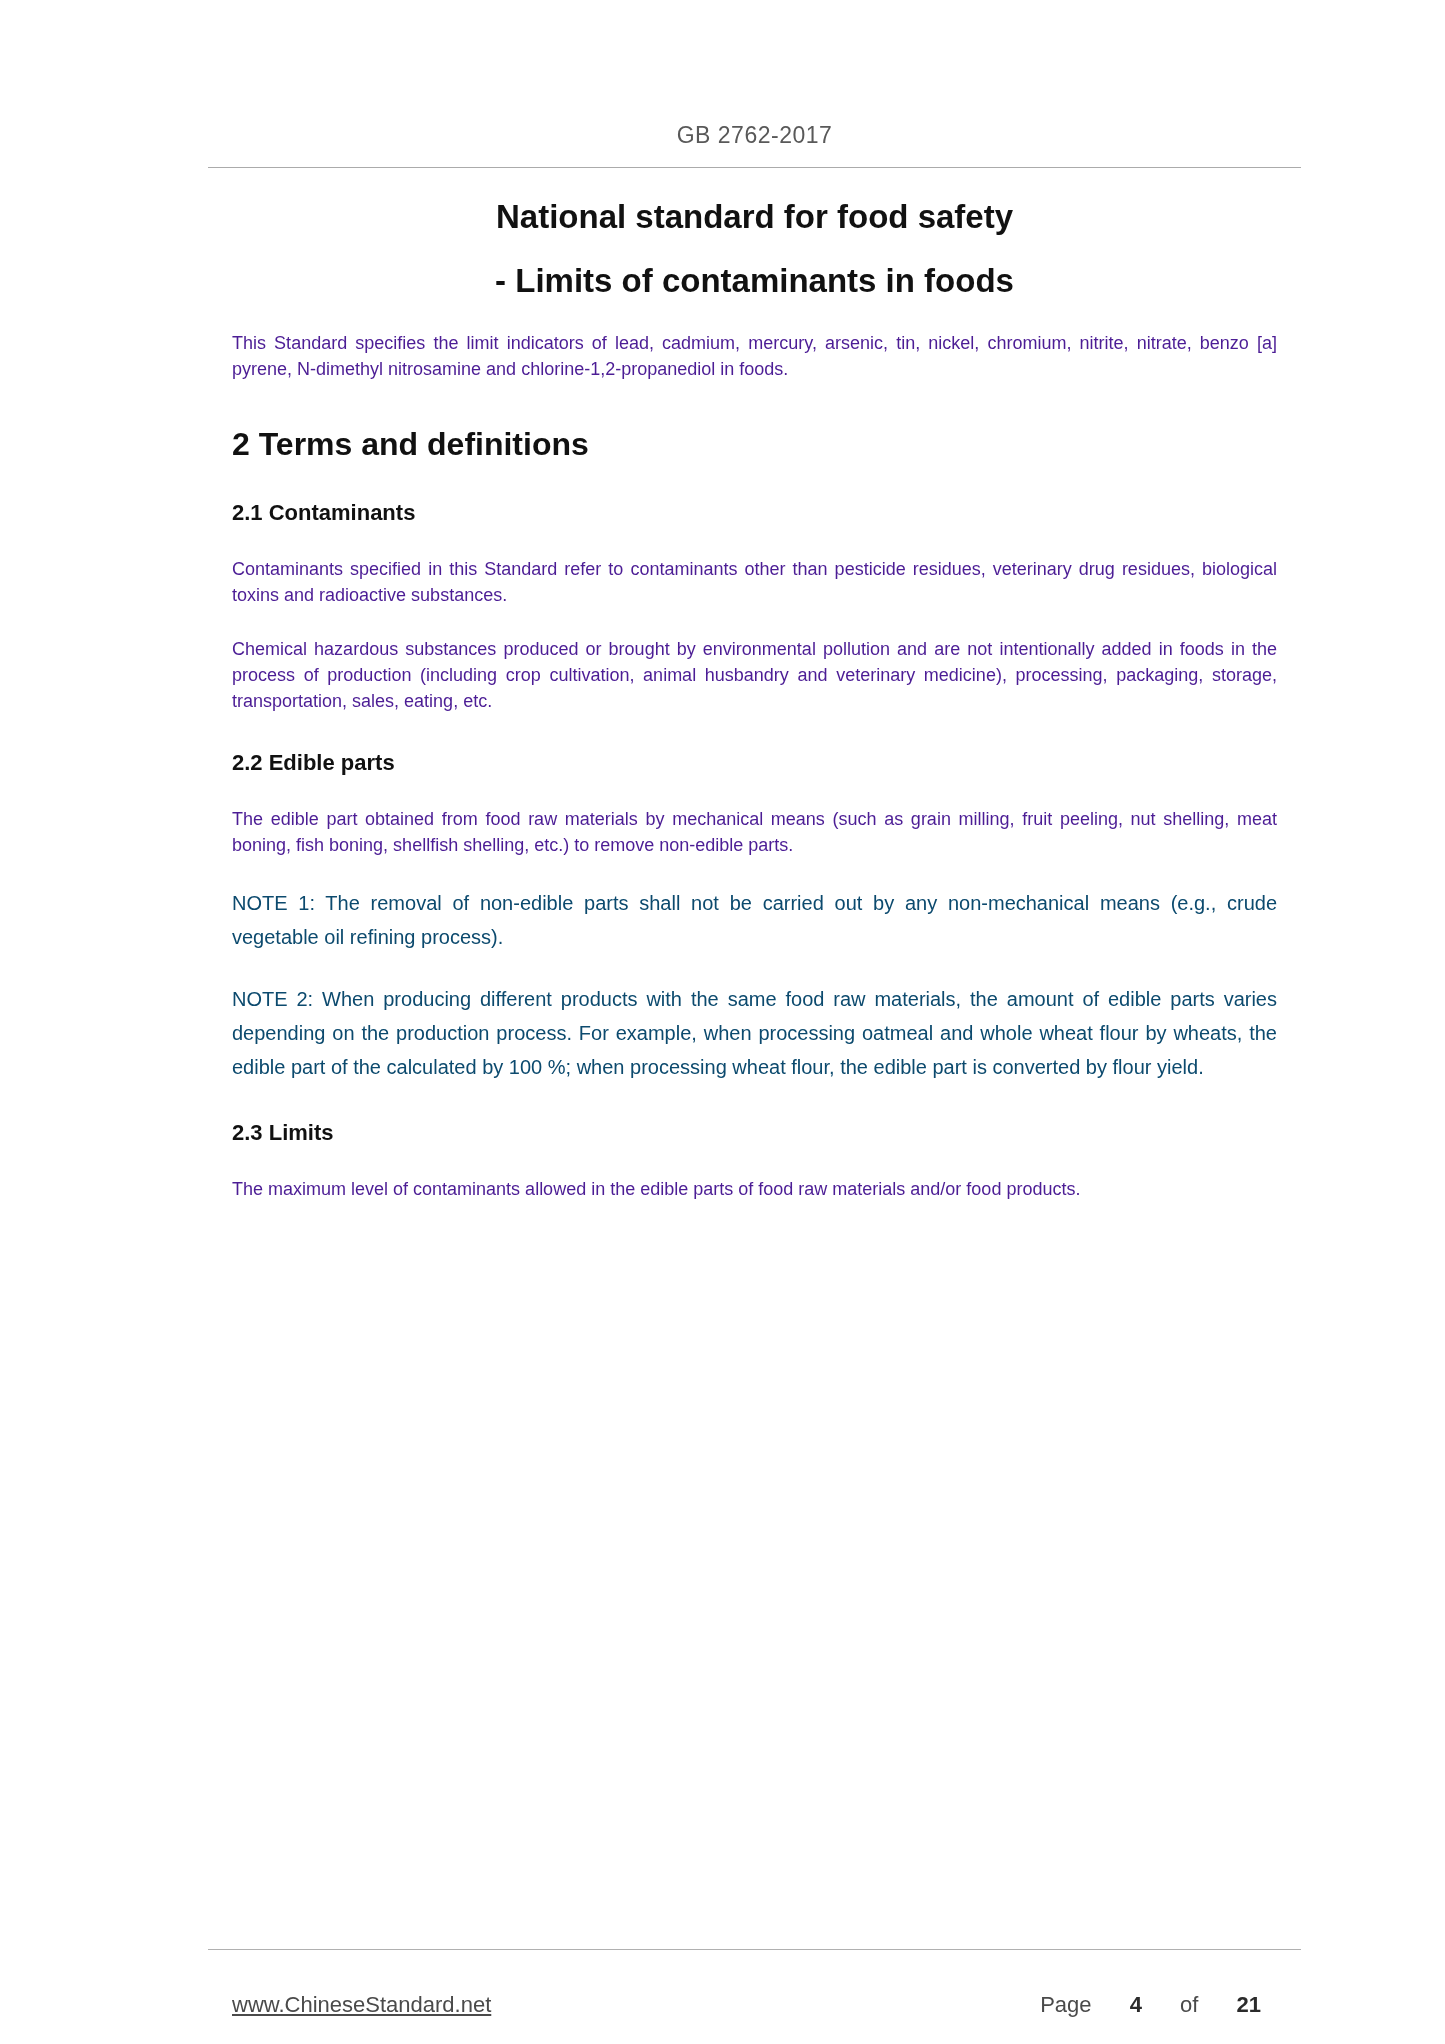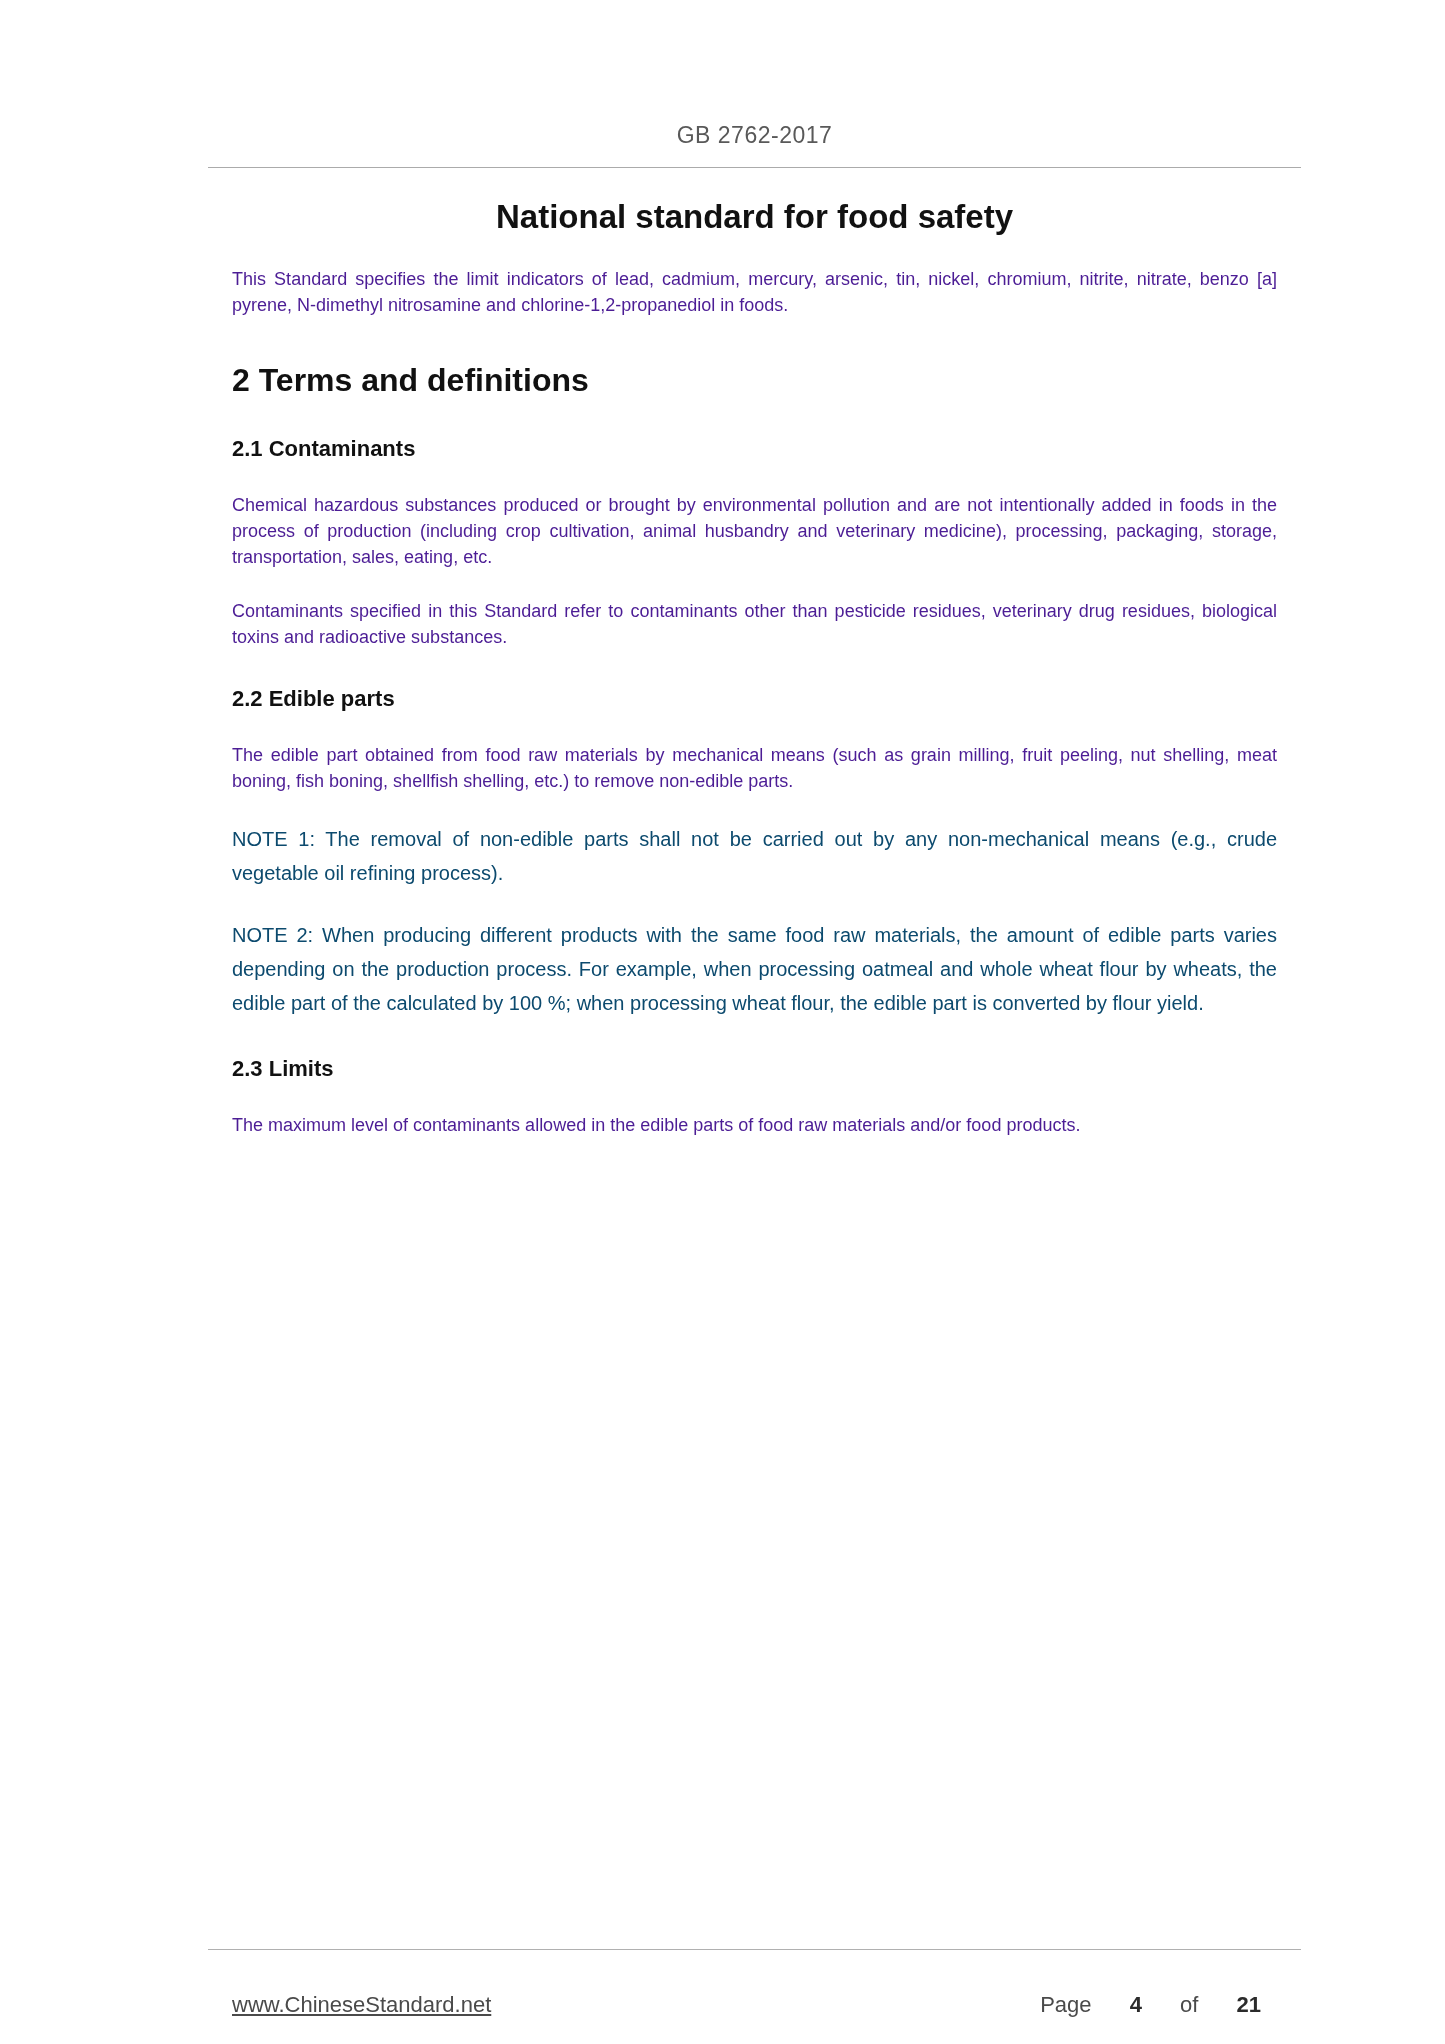--- a/index.html
+++ b/index.html
@@ -97,32 +97,33 @@
 
   <div>
     <div class="doc-code">GB 2762-2017</div>
     <div class="rule"></div>
   </div>
 
   <div class="content">
 
     <div class="title-block">
       <div class="title-line">National standard for food safety</div>
+      <div class="title-line">- Limits of contaminants in foods</div>
     </div>
 
 
     <p class="doc-p">This Standard specifies the limit indicators of lead, cadmium, mercury, arsenic, tin, nickel, chromium, nitrite, nitrate, benzo [a] pyrene, N-dimethyl nitrosamine and chlorine-1,2-propanediol in foods.</p>
 
     <h1 class="doc-h1 mid">2 Terms and definitions</h1>
 
     <h2 class="doc-h2">2.1 Contaminants</h2>
 
+    <p class="doc-p">Contaminants specified in this Standard refer to contaminants other than pesticide residues, veterinary drug residues, biological toxins and radioactive substances.</p>
+
     <p class="doc-p">Chemical hazardous substances produced or brought by environmental pollution and are not intentionally added in foods in the process of production (including crop cultivation, animal husbandry and veterinary medicine), processing, packaging, storage, transportation, sales, eating, etc.</p>
-
-    <p class="doc-p">Contaminants specified in this Standard refer to contaminants other than pesticide residues, veterinary drug residues, biological toxins and radioactive substances.</p>
 
     <h2 class="doc-h2">2.2 Edible parts</h2>
 
     <p class="doc-p">The edible part obtained from food raw materials by mechanical means (such as grain milling, fruit peeling, nut shelling, meat boning, fish boning, shellfish shelling, etc.) to remove non-edible parts.</p>
 
     <p class="doc-note">NOTE 1: The removal of non-edible parts shall not be carried out by any non-mechanical means (e.g., crude vegetable oil refining process).</p>
 
     <p class="doc-note">NOTE 2: When producing different products with the same food raw materials, the amount of edible parts varies depending on the production process. For example, when processing oatmeal and whole wheat flour by wheats, the edible part of the calculated by 100 %; when processing wheat flour, the edible part is converted by flour yield.</p>
 
     <h2 class="doc-h2">2.3 Limits</h2>

